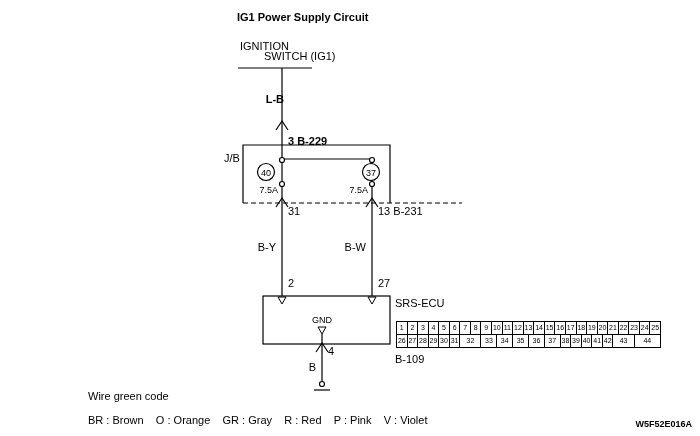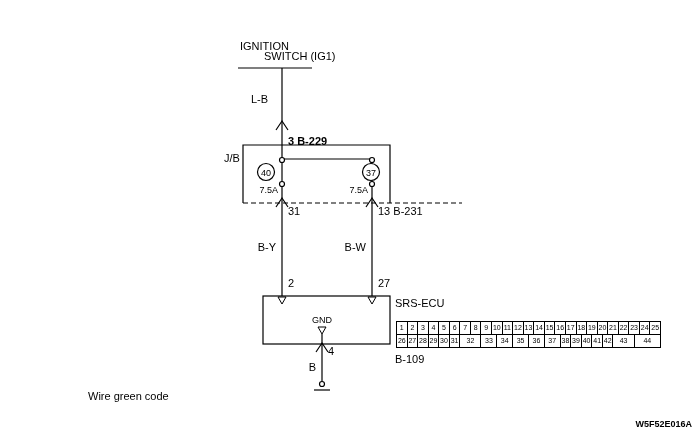--- a/index.html
+++ b/index.html
@@ -67,25 +67,26 @@
       <line x1="322" y1="334" x2="322" y2="381"></line>
       <path d="M316,352 L322,343 L328,352"></path>
 
       <g>
         <circle cx="322" cy="384" r="2.5" fill="#fff"></circle>
         <line x1="314" y1="390" x2="330" y2="390"></line>
       </g>
     </g>
   </svg>
 
+  <div class="lbl bold" style="left:237px;top:11px;font-size:11px;">IG1 Power Supply Circuit</div>
 
   <div class="lbl" style="left:240px;top:40px;">IGNITION</div>
   <div class="lbl" style="left:240px;top:50px;margin-left:24px;">SWITCH (IG1)</div>
 
-  <div class="lbl rgt" style="left:236px;top:93px;width:32px;">L-B</div>
+  <div class="lbl rgt" style="left:252px;top:93px;width:32px;font-weight:bold;">L-B</div>
   <div class="lbl" style="left:288px;top:135px;font-weight:bold;">3 B-229</div>
   <div class="lbl" style="left:224px;top:152px;">J/B</div>
 
   <div class="lbl small ctr" style="left:258px;top:168px;width:16px;">40</div>
   <div class="lbl small ctr" style="left:363px;top:168px;width:16px;">37</div>
   <div class="lbl small rgt" style="left:250px;top:185px;width:28px;">7.5A</div>
   <div class="lbl small rgt" style="left:340px;top:185px;width:28px;">7.5A</div>
 
   <div class="lbl" style="left:288px;top:205px;">31</div>
   <div class="lbl" style="left:378px;top:205px;">13 B-231</div>
@@ -144,16 +145,17 @@
       <div class="pin-cell" style="grid-area: 2 / span 2;">38</div>
       <div class="pin-cell" style="grid-area: 2 / span 2;">39</div>
       <div class="pin-cell" style="grid-area: 2 / span 2;">40</div>
       <div class="pin-cell" style="grid-area: 2 / span 2;">41</div>
       <div class="pin-cell" style="grid-area: 2 / span 2;">42</div>
       <div class="pin-cell" style="grid-area: 2 / span 4;">43</div>
       <div class="pin-cell" style="grid-area: 2 / span 5;">44</div>
     </div>
 
   <div class="lbl" style="left:88px;top:390px;">Wire green code</div>
+  <div class="lbl" style="left:88px;top:414px;">BR : Brown    O : Orange    GR : Gray    R : Red    P : Pink    V : Violet</div>
 
   <div class="lbl bold rgt" style="left:600px;top:418px;width:92px;font-size:9px;">W5F52E016A</div>
 
 </div>
 
 </body></html>

